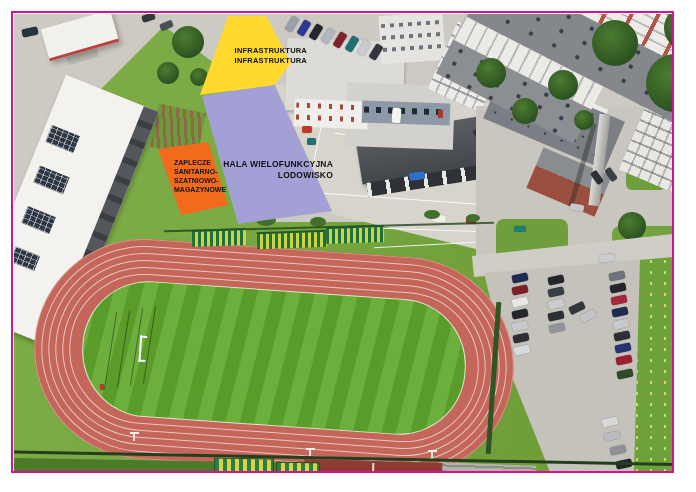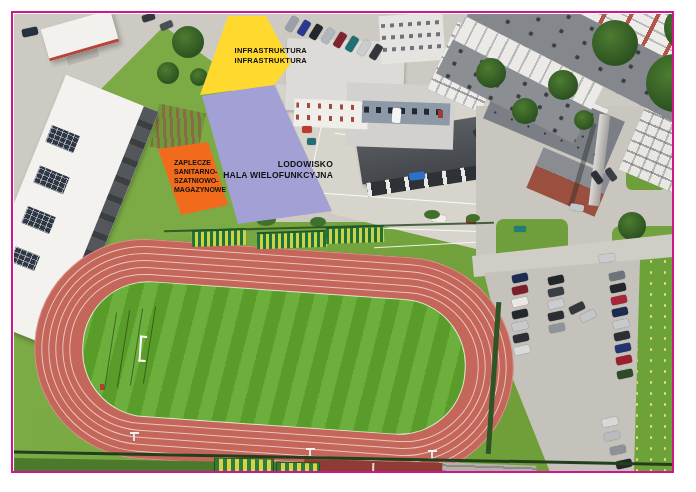--- a/index.html
+++ b/index.html
@@ -205,22 +205,22 @@
 
     <div class="ov" style="clip-path: polygon(188px 82px, 260px 70px, 318px 197px, 224px 210px); background-color: rgb(163, 160, 214);"></div>
     <div class="ov" style="clip-path: polygon(214px 2px, 252px 2px, 277px 49px, 260px 71px, 186px 81px); background-color: rgb(255, 217, 46);"></div>
     <div class="ov" style="clip-path: polygon(144px 135px, 194px 128px, 214px 191px, 167px 201px); background-color: rgb(242, 107, 29);"></div>
 
     <div class="ovlabel" style="left:193px;top:32px;width:100px;font-size:7.5px;line-height:1.35;letter-spacing:.2px;">
       <div>INFRASTRUKTURA</div>
       <div>INFRASTRUKTURA</div>
     </div>
     <div class="ovlabel" style="left:194px;top:145px;width:125px;font-size:8.5px;line-height:1.3;letter-spacing:.2px;">
+      <div>HALA WIELOFUNKCYJNA</div>
       <div>LODOWISKO</div>
-      <div>HALA WIELOFUNKCYJNA</div>
     </div>
     <div class="ovlabel" style="left:154px;top:144px;width:62px;font-size:7px;line-height:1.3;text-align:left;padding-left:6px;">
       <div>ZAPLECZE</div>
       <div>SANITARNO-</div>
       <div>SZATNIOWO-</div>
       <div>MAGAZYNOWE</div>
     </div>
   </div>
 
   <div class="frame" style="border-color: rgb(207, 21, 144);"></div>

